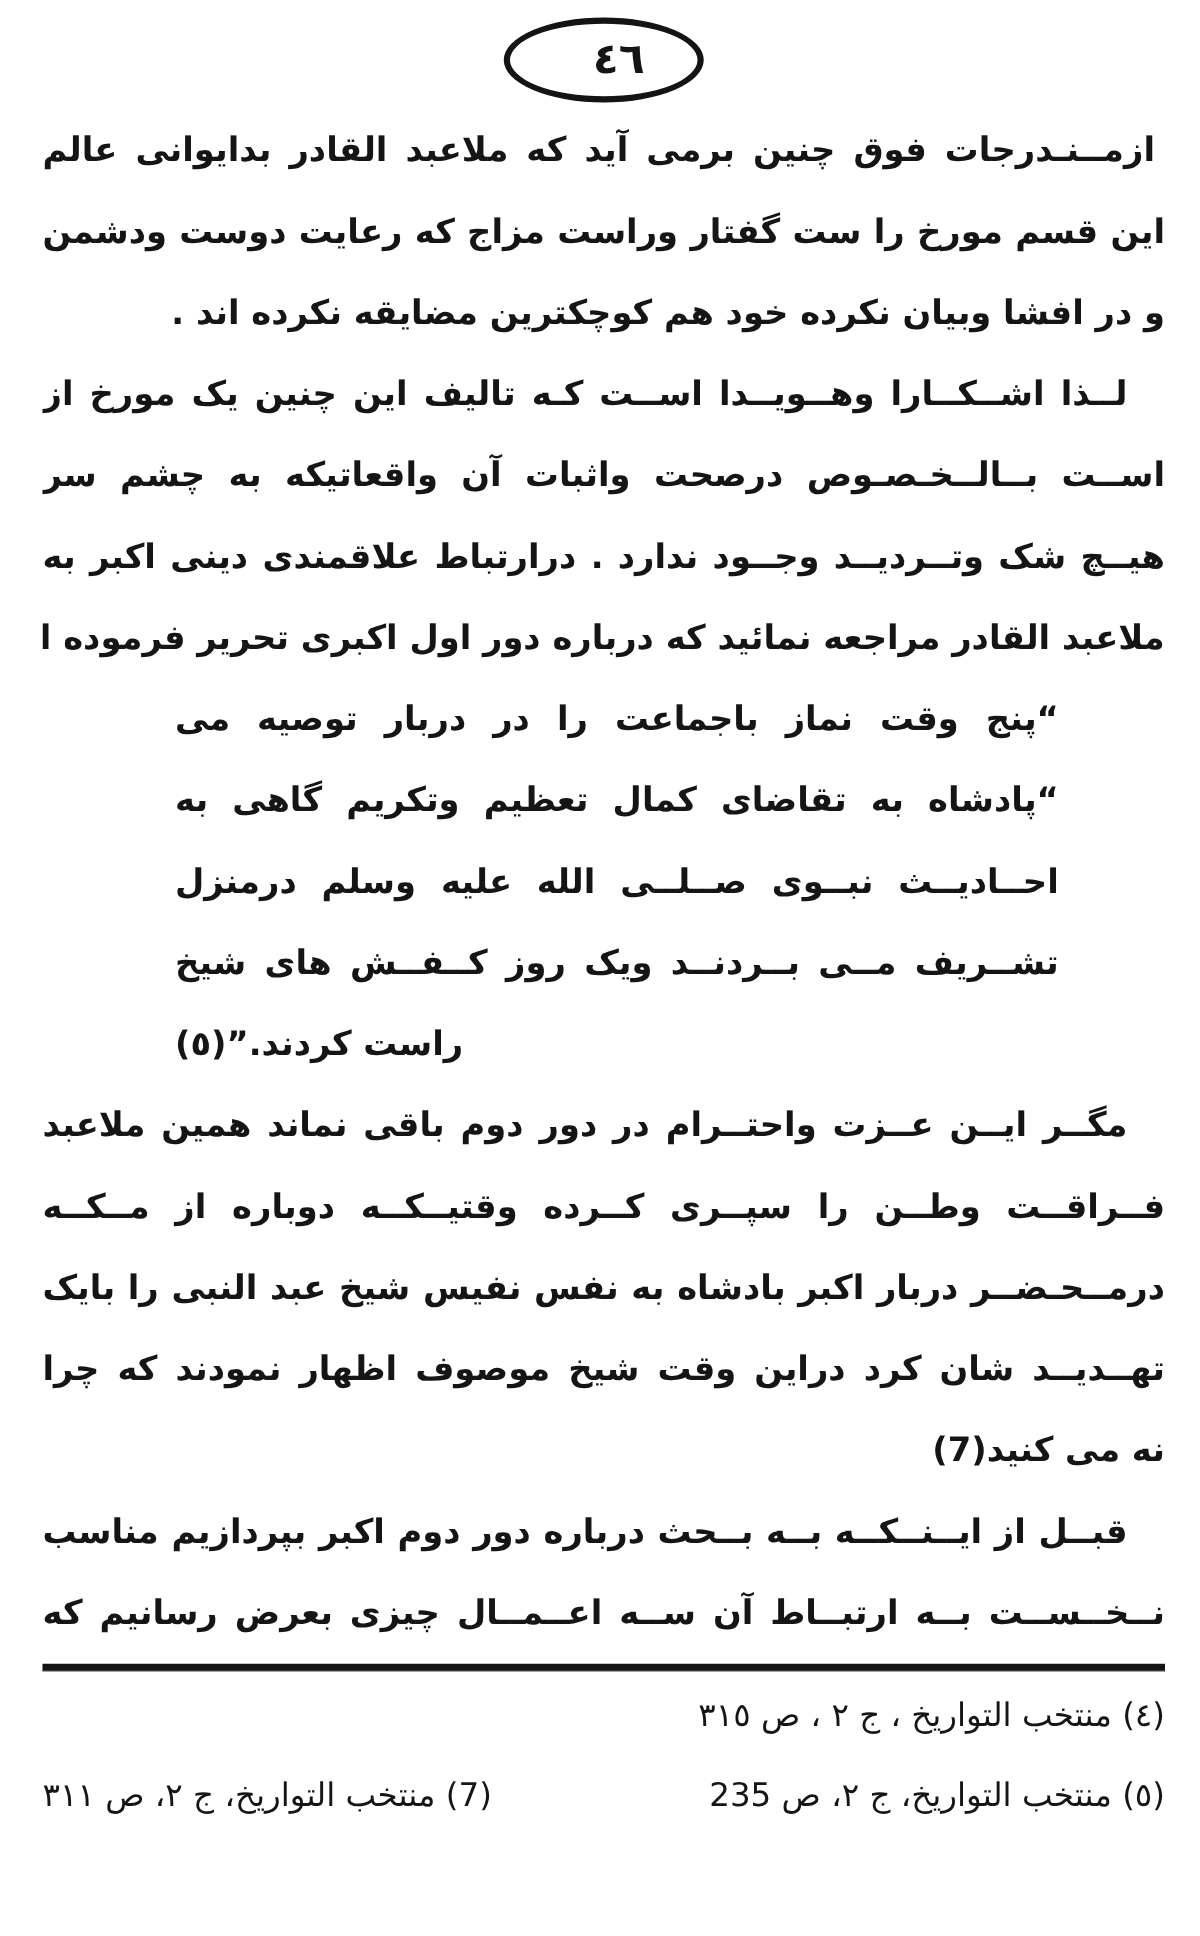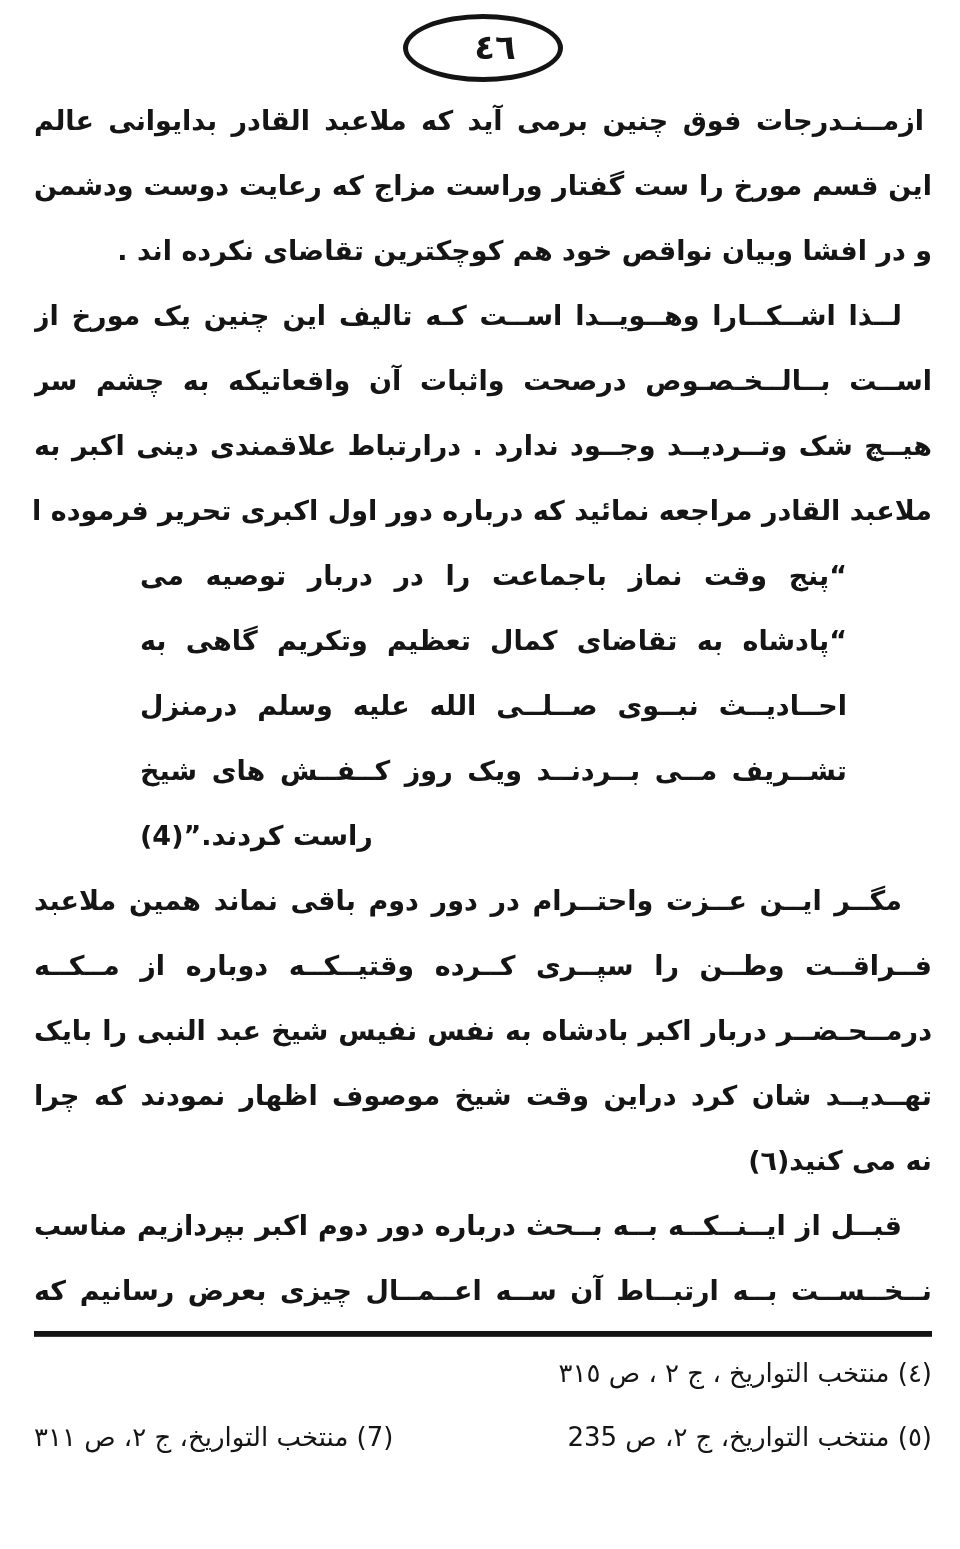--- a/index.html
+++ b/index.html
@@ -73,35 +73,35 @@
 
 <div class="page">
 
   <div class="oval">
     <span>٤٦</span>
   </div>
 
   <div class="text">
     <div class="line just ind-sm">ازمــنـدرجات فوق چنین برمی آید که ملاعبد القادر بدایوانی عالم متبحر بودند</div>
     <div class="line just">این قسم مورخ را ست گفتار وراست مزاج که رعایت دوست ودشمن راهم نکرده</div>
-    <div class="line">و در افشا وبیان نواقص خود هم کوچکترین تقاضای نکرده اند .</div>
+    <div class="line">و در افشا وبیان نکرده خود هم کوچکترین مضایقه نکرده اند .</div>
     <div class="line just ind">لــذا اشــکــارا وهــویــدا اســت کـه تالیف این چنین یک مورخ از هرنگاه مستند</div>
     <div class="line just">اســت بــالــخـصـوص درصحت واثبات آن واقعاتیکه به چشم سر مشاهده کرده اند</div>
     <div class="line just">هیــچ شک وتــردیــد وجــود ندارد . درارتباط علاقمندی دینی اکبر به فرموده های</div>
     <div class="line">ملاعبد القادر مراجعه نمائید که درباره دور اول اکبری تحریر فرموده اند.</div>
     <div class="line just quote">“پنج وقت نماز باجماعت را در دربار توصیه می فرمودند” (٤)</div>
     <div class="line just quote">“پادشاه به تقاضای کمال تعظیم وتکریم گاهی به شنیدن</div>
     <div class="line just quote">احــادیــث نبــوی صــلــی الله علیه وسلم درمنزل شیخ وعبد النبی</div>
     <div class="line just quote">تشــریف مــی بــردنــد ویک روز کــفــش های شیخ موصوف را</div>
-    <div class="line quote qleft">راست کردند.”(4)</div>
+    <div class="line quote qleft">راست کردند.”(٥)</div>
     <div class="line just ind">مگــر ایــن عــزت واحتــرام در دور دوم باقی نماند همین ملاعبد النبی روزهای</div>
     <div class="line just">فــراقــت وطــن را سپــری کــرده وقتیــکــه دوباره از مــکــه معظمــه آمدند یــک روز</div>
     <div class="line just">درمــحـضــر دربار اکبر بادشاه به نفس نفیس شیخ عبد النبی را بایک سیلی محکم</div>
     <div class="line just">تهــدیــد شان کرد دراین وقت شیخ موصوف اظهار نمودند که چرا مرا با چاقو ذبح</div>
-    <div class="line">نه می کنید(٦)</div>
+    <div class="line">نه می کنید(7)</div>
     <div class="line just ind">قبــل از ایــنــکــه بــه بــحث درباره دور دوم اکبر بپردازیم مناسب خواهد بود که</div>
     <div class="line just">نــخــســت بــه ارتبــاط آن ســه اعــمــال چیزی بعرض رسانیم که آنها در انقلاب ذهنی</div>
   </div>
 
   <div class="rule"></div>
 
   <div class="footnotes">
     <div class="fline">(٤) منتخب التواریخ ، ج ٢ ، ص ٣١٥</div>
     <div class="fline frow">
       <span>(٥) منتخب التواریخ، ج ٢، ص 235</span>

